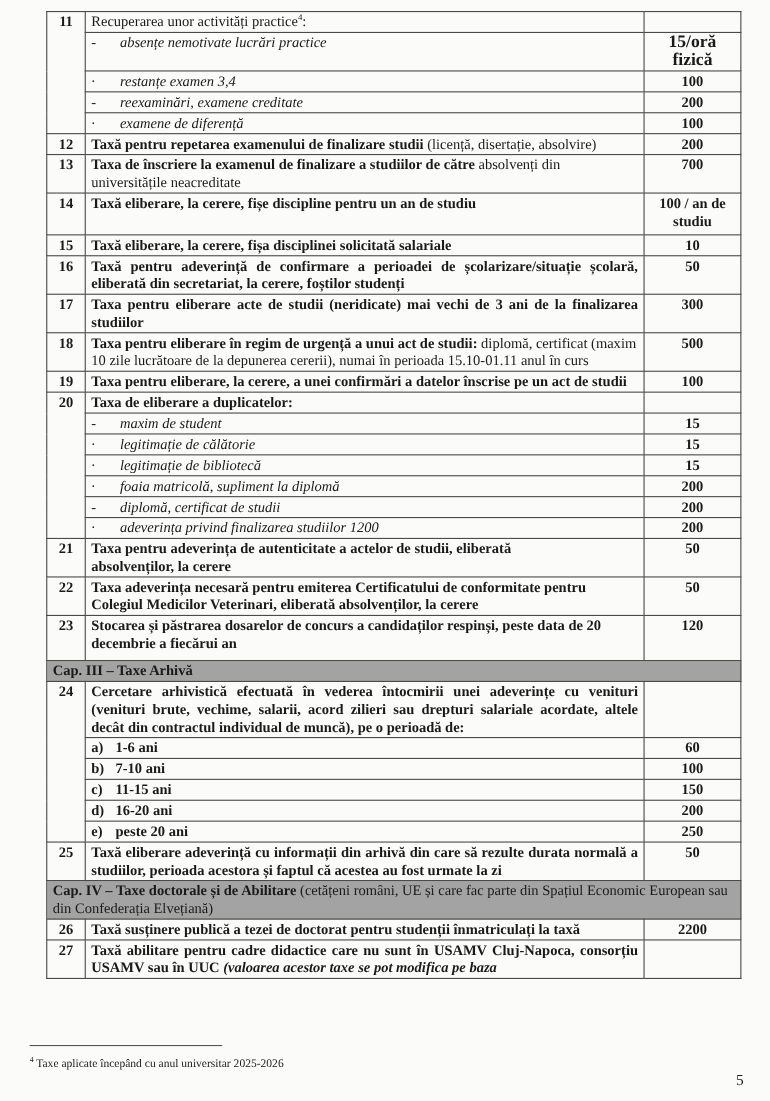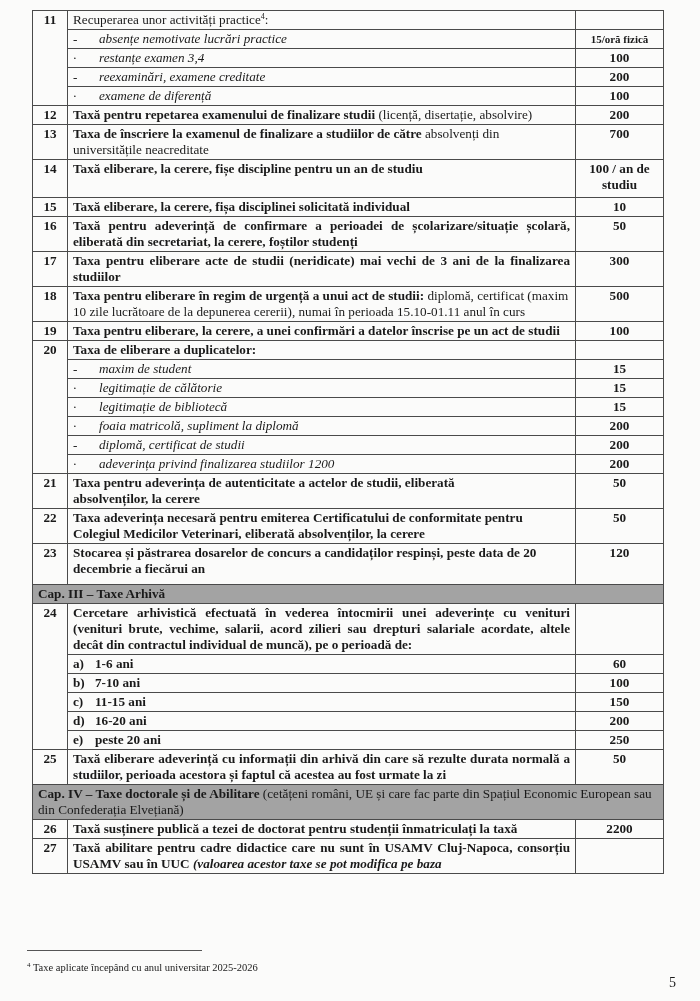--- a/index.html
+++ b/index.html
@@ -1,39 +1,39 @@
 <!DOCTYPE html>
 <html><head>
 <meta charset="utf-8">
 <style>
   html, body { margin: 0; padding: 0; }
   body {
     width: 700px; height: 1001px; background: #fbfbfa; position: relative; overflow: hidden;
     font-family: "Liberation Serif", serif; color: #1a1a1a;
   }
   table.fees {
-    position: absolute; left: 32px; top: 10px; width: 631px;
+    position: absolute; left: 42px; top: 10px; width: 631px;
     border-collapse: collapse; table-layout: fixed; font-size: 13.2px; line-height: 16px;
   }
   table.fees td { border: 1.2px solid #4a4a4a; padding: 1px 5px; vertical-align: top; }
   col.c-num { width: 35px; }
   col.c-desc { width: 508px; }
   col.c-val { width: 88px; }
   td.num { text-align: center; font-weight: bold; vertical-align: top; padding-top: 2px; }
   td.val { text-align: center; font-weight: bold; vertical-align: middle; }
   td.val.bottom { vertical-align: bottom; }
   td.desc.bold { font-weight: bold; margin-top: 16px; }
   td.desc.justify { text-align: justify; text-align-last: left; }
   td.sub { padding-left: 24px; font-style: italic; }
   td.sub .dash { display: inline-block; width: 26px; }
   td.subletter { padding-left: 44px; font-weight: bold; }
   td.subletter .lt { display: inline-block; width: 22px; }
   tr.cap td { background: #a3a3a3; font-weight: normal; padding: 1px 5px; }
   tr.cap td b { font-weight: bold; }
-  td.small-val { font-size: 11px; }
+  td.small-val { font-size: 16px; }
   .ital { font-style: italic; font-weight: bold; }
   sup { font-size: 8px; line-height: 0; }
   .footnote-rule { position: absolute; left: 27px; top: 950px; width: 175px; height: 1px; background: #555; }
   .footnote { position: absolute; left: 27px; top: 962px; font-size: 10.5px; }
   .footnote sup { font-size: 7px; }
   .page-num { position: absolute; left: 669px; top: 975px; font-size: 14px; }
 </style>
 </head>
 <body>
 
@@ -80,21 +80,21 @@
     </tr>
 
     <tr style="height:38px">
       <td class="num">14</td>
       <td class="desc bold">Taxă eliberare, la cerere, fișe discipline pentru un an de studiu</td>
       <td class="val" style="vertical-align:top">100 / an de studiu</td>
     </tr>
 
     <tr>
       <td class="num">15</td>
-      <td class="desc bold">Taxă eliberare, la cerere, fișa disciplinei solicitată individual</td>
+      <td class="desc bold">Taxă eliberare, la cerere, fișa disciplinei solicitată salariale</td>
       <td class="val">10</td>
     </tr>
 
     <tr>
       <td class="num">16</td>
       <td class="desc bold justify">Taxă pentru adeverință de confirmare a perioadei de școlarizare/situație școlară, eliberată din secretariat, la cerere, foștilor studenți</td>
       <td class="val">50</td>
     </tr>
 
     <tr>

